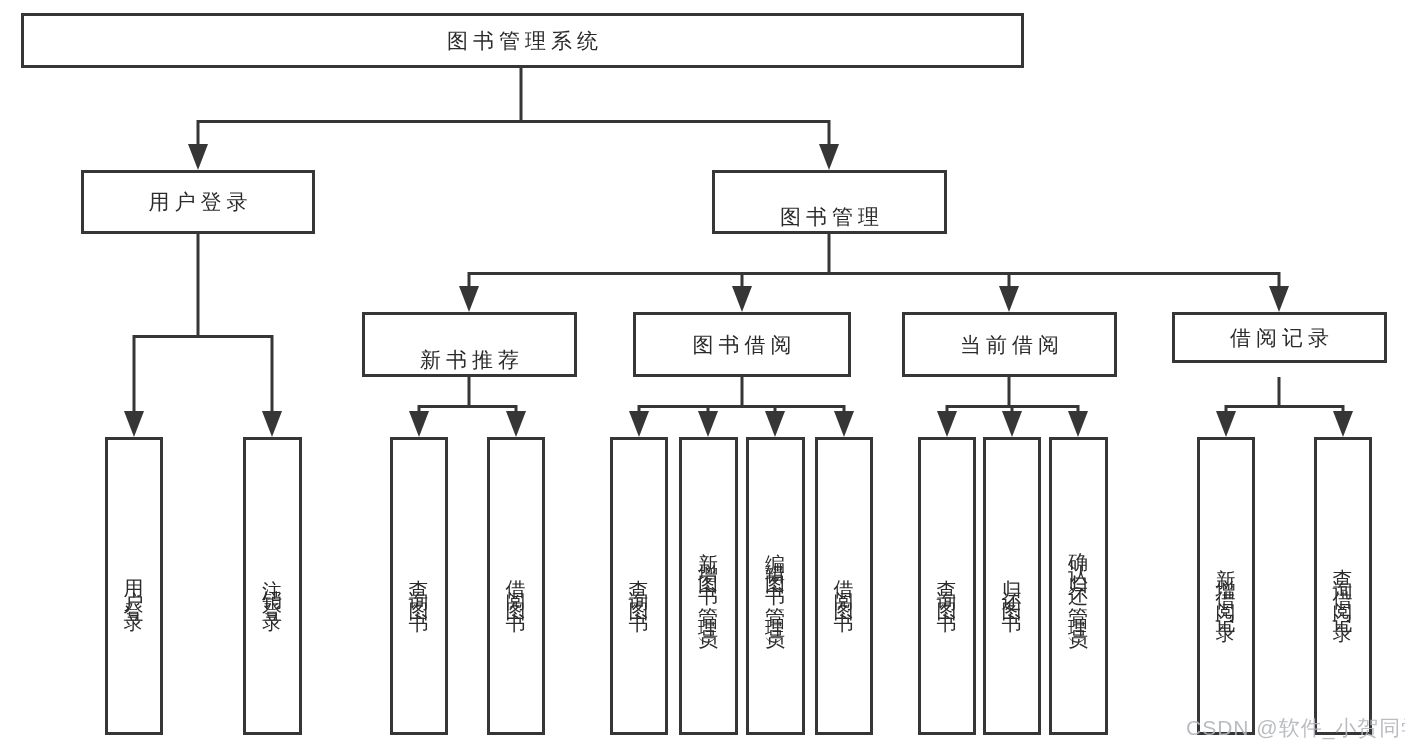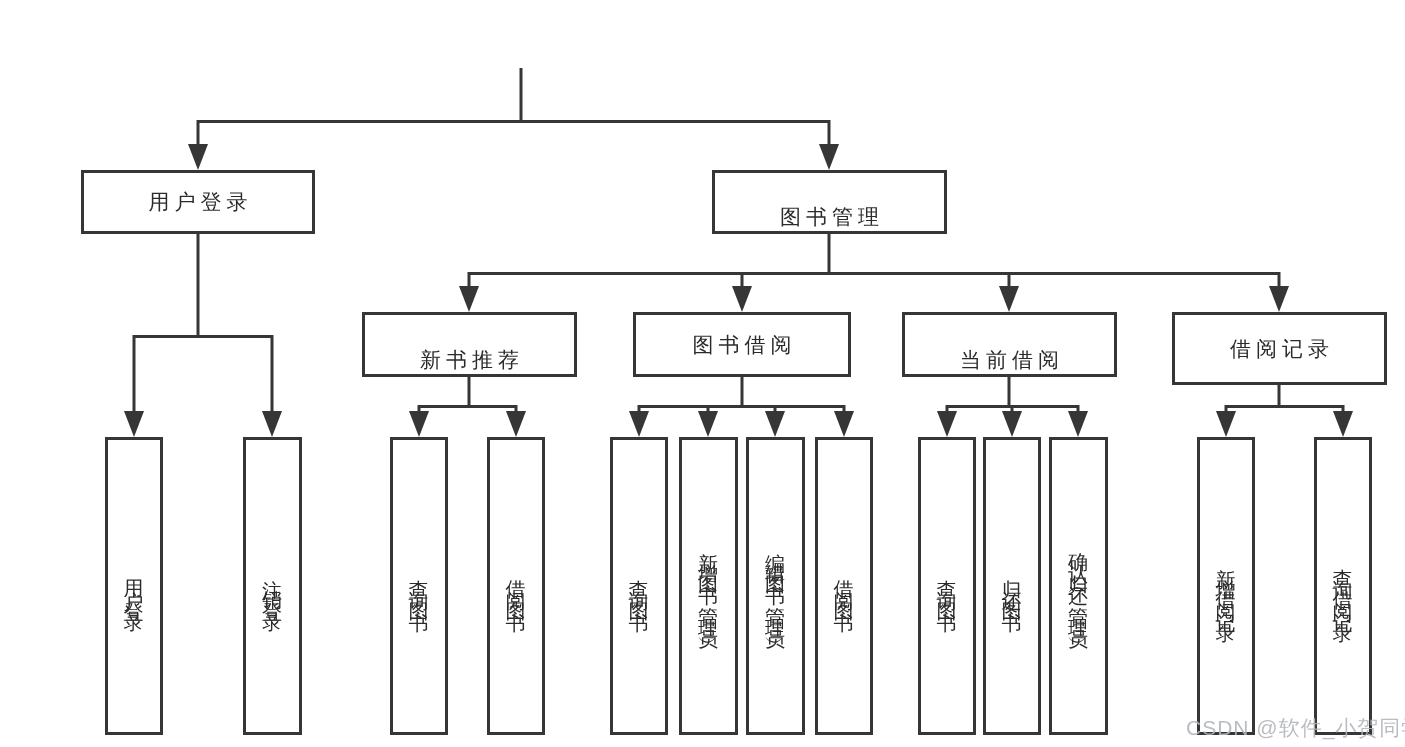--- a/index.html
+++ b/index.html
@@ -89,38 +89,41 @@
       <polygon points="765,411 785,411 775,437"></polygon>
       <polygon points="834,411 854,411 844,437"></polygon>
       <polygon points="937,411 957,411 947,437"></polygon>
       <polygon points="1002,411 1022,411 1012,437"></polygon>
       <polygon points="1068,411 1088,411 1078,437"></polygon>
       <polygon points="1216,411 1236,411 1226,437"></polygon>
       <polygon points="1333,411 1353,411 1343,437"></polygon>
     </g>
   </svg>
 
+  <div class="node hnode" style="left:21px; top:13px; width:1003px; height:55px;">
+    <span>图书管理系统</span>
+  </div>
 
   <div class="node hnode" style="left:81px; top:170px; width:234px; height:64px;">
     <span>用户登录</span>
   </div>
   <div class="node hnode" style="left:712px; top:170px; width:235px; height:64px;align-items:flex-end;">
     <span>图书管理</span>
   </div>
 
   <div class="node hnode" style="left:362px; top:312px; width:215px; height:65px;align-items:flex-end;">
     <span>新书推荐</span>
   </div>
   <div class="node hnode" style="left:633px; top:312px; width:218px; height:65px;">
     <span>图书借阅</span>
   </div>
-  <div class="node hnode" style="left:902px; top:312px; width:215px; height:65px;align-items:flex-end;">
+  <div class="node hnode" style="left:902px; top:312px; width:215px; height:65px;">
     <span>当前借阅</span>
   </div>
-  <div class="node hnode" style="left:1172px; top:312px; width:215px; height:73px;">
+  <div class="node hnode" style="left:1172px; top:312px; width:215px; height:51px;">
     <span>借阅记录</span>
   </div>
 
   <div class="node leaf" style="left:105px; top:437px; width:58px; height:298px;">
     <span>用户登录</span>
   </div>
   <div class="node leaf" style="left:243px; top:437px; width:59px; height:298px;">
     <span>注销登录</span>
   </div>
 

